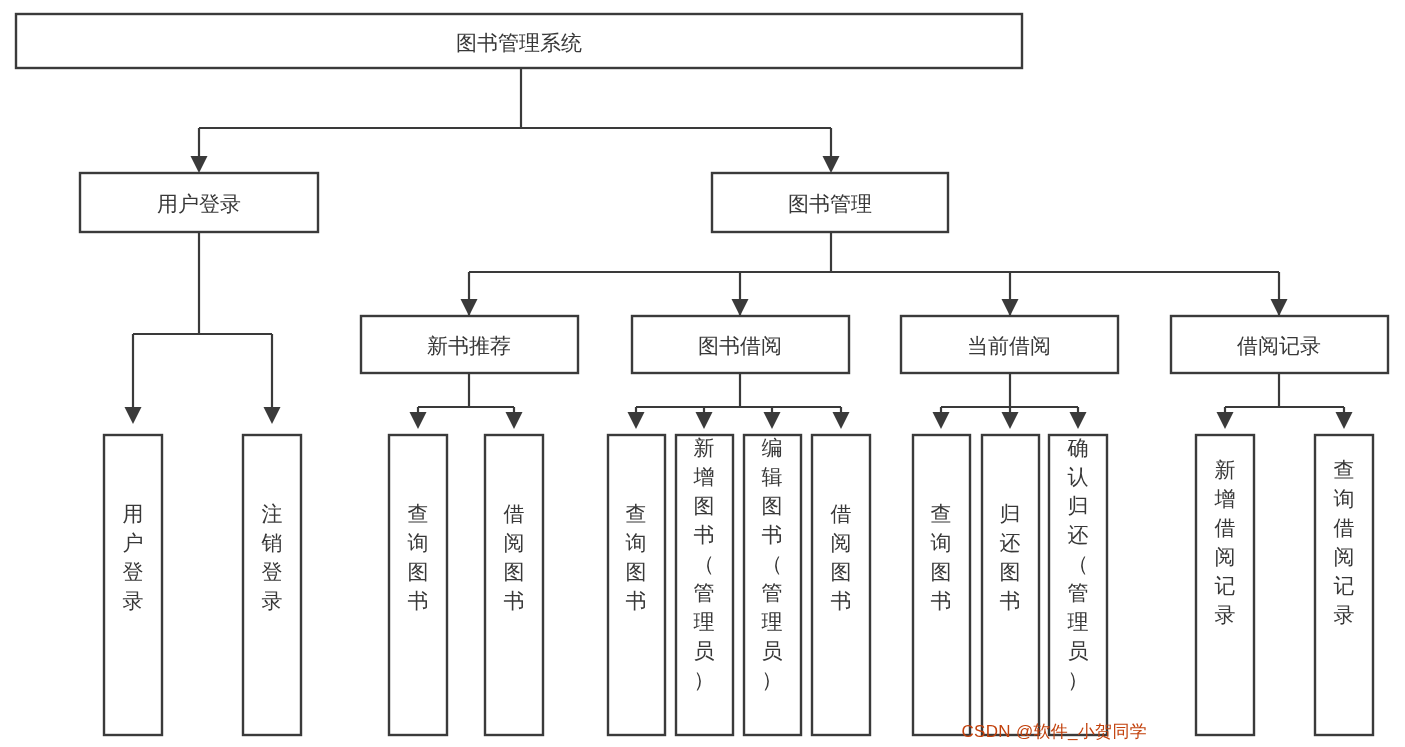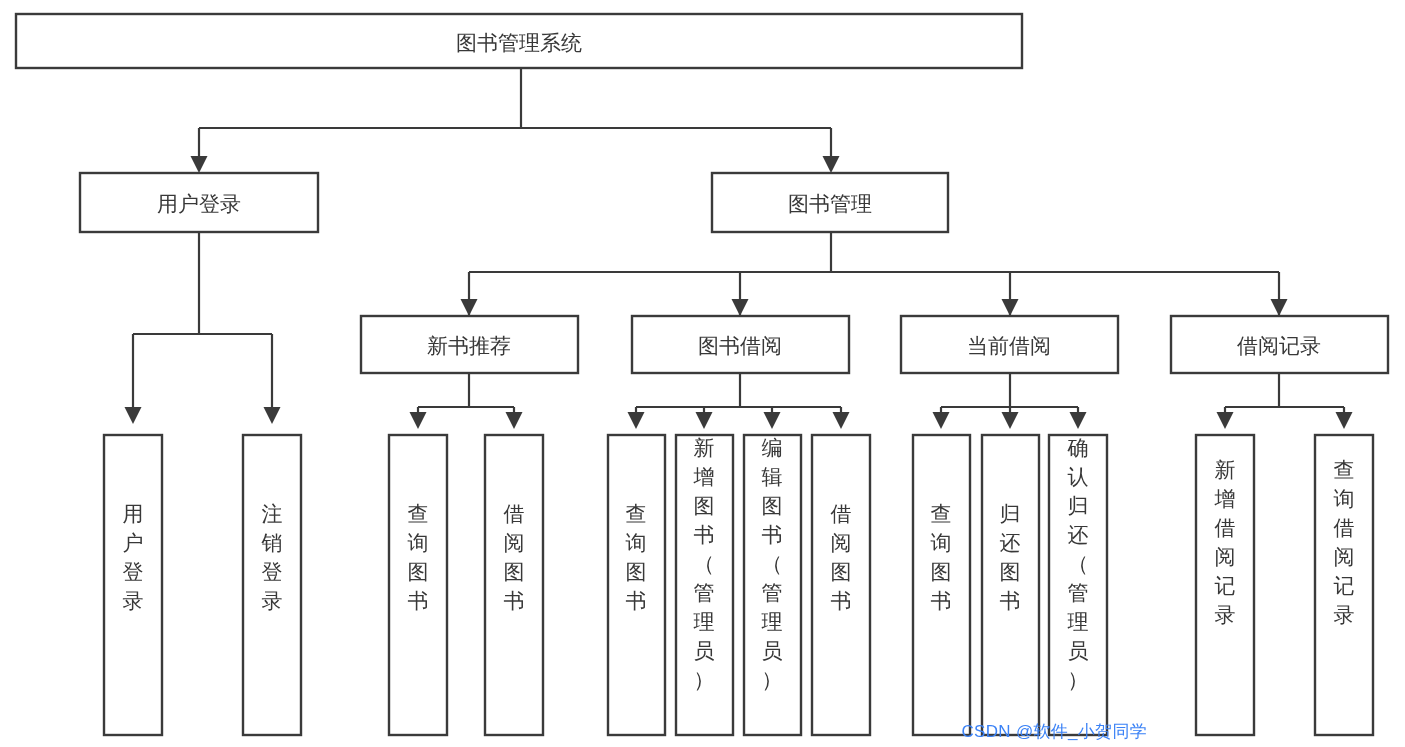--- a/index.html
+++ b/index.html
@@ -51,21 +51,21 @@
     font-family: "Liberation Sans", "DejaVu Sans", sans-serif;
     font-size: 21px;
     text-anchor: middle;
   }
   .watermark-text {
     position: absolute;
     right: 8px;
     bottom: 4px;
     font-family: "Liberation Sans", "DejaVu Sans", sans-serif;
     font-size: 17px;
-    color: #3b82f6;
+    color: #c2410c;
     white-space: nowrap;
     letter-spacing: 0.3px;
     pointer-events: none;
   }
 </style>
 </head>
 <body>
 
 <div id="diagram-root">
 

